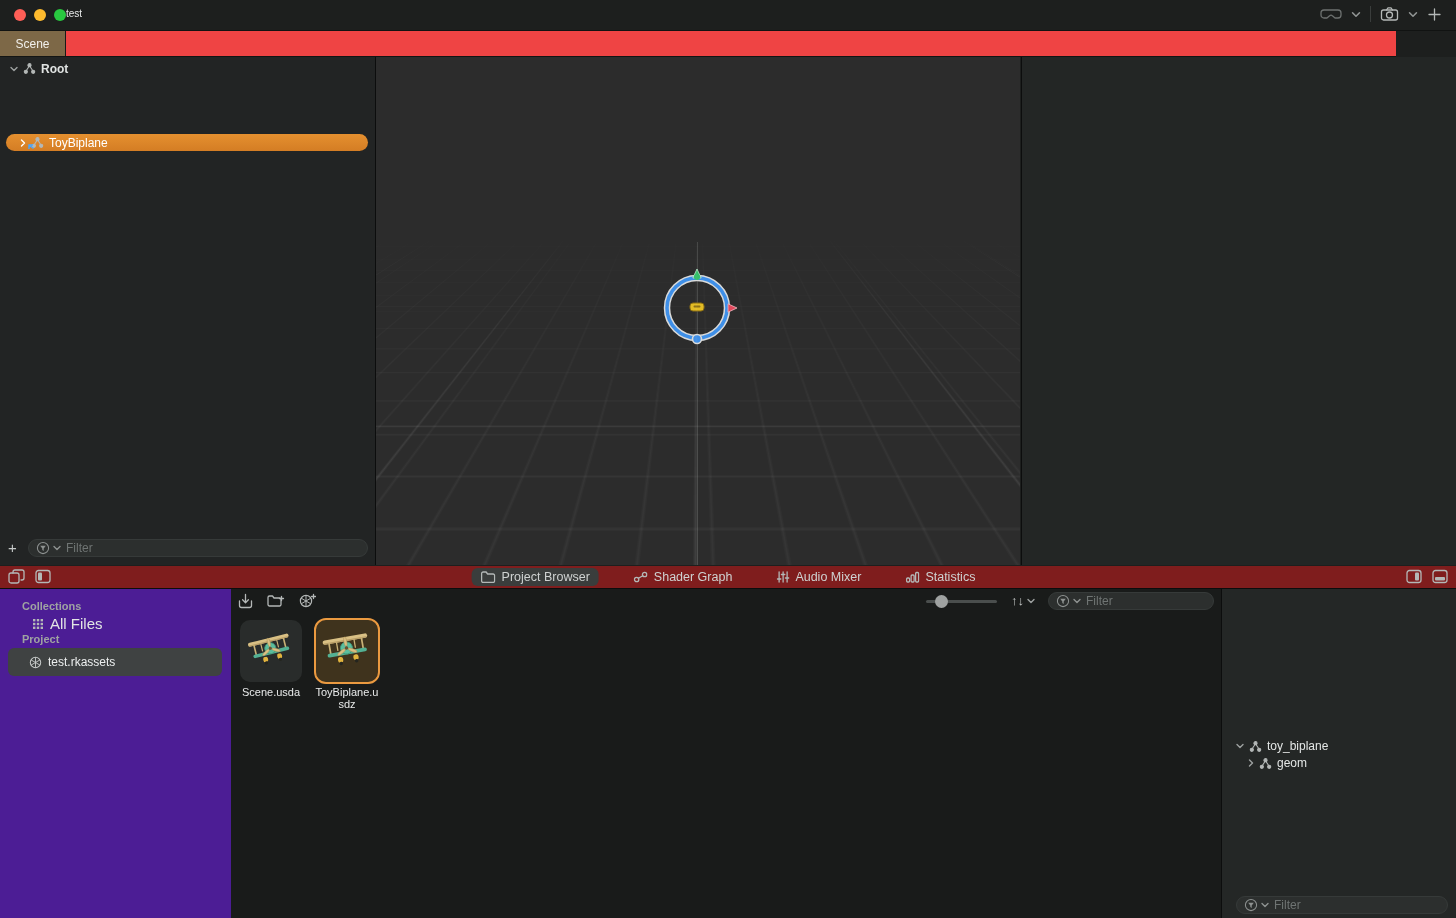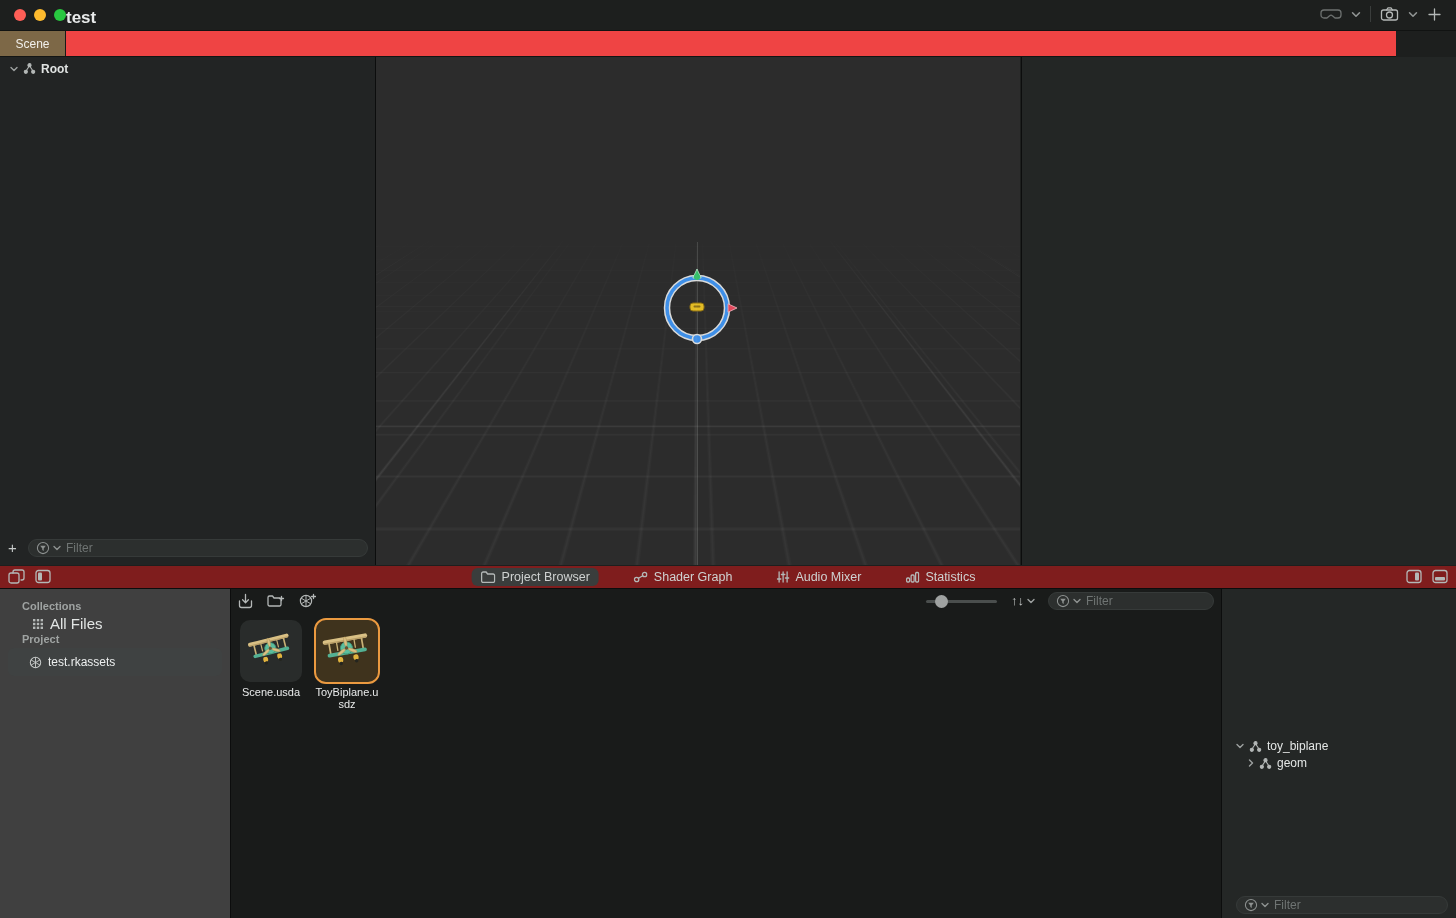--- a/index.html
+++ b/index.html
@@ -7,21 +7,21 @@
   .app{position:relative;width:1456px;height:918px;background:#1d1f1e;overflow:hidden;color:#d6d9d8;font-size:12px;}
   .abs{position:absolute;}
   svg{display:block;}
   .ico{stroke:#b4b8b7;fill:none;stroke-width:1.3;stroke-linecap:round;stroke-linejoin:round;}
   .dim{stroke:#6d7170;}
   input{font-family:"Liberation Sans",sans-serif;}
 
   
   .titlebar{position:absolute;left:0;top:0;width:1456px;height:30px;background:#1d1f1e;border-bottom:1px solid #111312;}
   .tl{display:inline-block;width:12px;height:12px;border-radius:50%;}
-  .win-title{position:absolute;left:66px;top:8px;font-size:17px;font-weight:700;color:#e8eaea;}
+  .win-title{position:absolute;left:66px;top:8px;font-size:10px;font-weight:400;color:#e8eaea;}
 
   
   .doc-tabs{position:absolute;left:0;top:31px;width:1396px;height:25px;background:#ef4444;border-bottom:1px solid #131514;}
   .scene-tab{position:absolute;left:0;top:0;width:65px;height:25px;background:#7d6847;color:#f2f0ec;font-size:12px;display:flex;align-items:center;justify-content:center;border-right:1px solid #171818;}
 
   
   .panel-left{position:absolute;left:0;top:57px;width:375px;height:508px;background:#222424;border-right:1px solid #0c0d0d;}
   .viewport{position:absolute;left:376px;top:57px;width:644px;height:508px;background:#2c2c2c;overflow:hidden;}
   .inspector{position:absolute;left:1021px;top:57px;width:435px;height:508px;background:#232625;border-left:1px solid #0c0d0d;}
 
@@ -44,21 +44,21 @@
     mask-image:linear-gradient(to bottom,transparent 0,#000 14%);}
   .axis-line{position:absolute;left:321px;top:185px;width:1px;height:323px;background:rgba(225,228,227,.16);}
 
   
   .bottom-bar{position:absolute;left:0;top:566px;width:1456px;height:22px;background:#7f1d1d;border-bottom:1px solid #0c0d0d;}
   .bb-tabs{position:absolute;left:50%;top:1px;transform:translateX(-50%);display:flex;align-items:center;gap:26px;height:20px;}
   .bb-tab{display:flex;align-items:center;gap:6px;color:#cfd2d1;font-size:12.5px;padding:2px 9px;border-radius:6px;white-space:nowrap;}
   .bb-tab.sel{background:#3a3d3c;}
 
   
-  .pb-sidebar{position:absolute;left:0;top:589px;width:230px;height:329px;background:#404040;border-right:1px solid #0c0d0d;}
+  .pb-sidebar{position:absolute;left:0;top:589px;width:230px;height:329px;background:#4c1d95;border-right:1px solid #0c0d0d;padding-left:20px;}
   .pb-main{position:absolute;left:231px;top:589px;width:990px;height:329px;background:#191b1a;border-right:1px solid #0c0d0d;}
   .pb-right{position:absolute;left:1222px;top:589px;width:234px;height:329px;background:#242726;}
   .side-head{position:absolute;left:22px;font-size:11px;font-weight:700;color:#9fa3a2;}
   .side-row{position:absolute;display:flex;align-items:center;gap:6px;color:#e2e5e4;font-size:15px;}
   .side-pill{position:absolute;left:8px;top:59px;width:214px;height:28px;background:#3f4242;border-radius:6px;display:flex;align-items:center;gap:6px;padding-left:21px;box-sizing:border-box;color:#eceeee;}
   .tile{position:absolute;width:62px;height:62px;border-radius:10px;background:#292c2b;display:flex;align-items:center;justify-content:center;}
   .tile.sel{outline:2px solid #eb9a40;background:#3f331d;}
   .tile-label{position:absolute;width:70px;text-align:center;font-size:11px;color:#e8eaea;line-height:12px;word-break:break-all;}
   .slider-track{position:absolute;left:926px;top:600px;width:71px;height:3px;border-radius:2px;background:#4a4e4d;}
   .slider-knob{position:absolute;left:935px;top:595px;width:13px;height:13px;border-radius:50%;background:#9fa2a1;}
@@ -152,20 +152,34 @@
   <div class="panel-left">
     <div class="tree-row" style="left:10px;top:3px;">
       <svg width="8" height="6" viewBox="0 0 8 6" style="color:#9da1a0">
           <use href="#sym-chevdown"></use>
         </svg>
       <svg width="13" height="11" viewBox="0 0 14 12">
           <use href="#sym-node"></use>
         </svg>
       <span style="font-weight:600;">Root</span>
     </div>
+    <div class="sel-pill">
+      <svg width="6" height="8" viewBox="0 0 6 8" style="color:#fff">
+          <use href="#sym-chevright"></use>
+        </svg>
+      <span style="position:relative;display:inline-block;width:13px;height:11px;">
+        <svg width="13" height="11" viewBox="0 0 14 12">
+            <use href="#sym-node"></use>
+          </svg>
+        <svg width="7" height="7" viewBox="0 0 7 7" style="position:absolute;left:-3px;bottom:-2px;">
+          <path d="M1 6 L1 2 L5 2 M1 2 L5.5 5.5" stroke="#4aa7ff" stroke-width="1.4" fill="none"></path>
+        </svg>
+      </span>
+      <span>ToyBiplane</span>
+    </div>
 
     <div class="abs" style="left:8px;top:483px;width:14px;height:16px;color:#c6c9c8;font-size:15px;line-height:15px;">+</div>
     <div class="filter-field" style="left:28px;top:482px;width:340px;">
       <svg width="14" height="14" viewBox="0 0 16 16">
           <use href="#sym-funnel"></use>
         </svg>
       <svg width="8" height="6" viewBox="0 0 8 6" style="color:#8e9291">
           <use href="#sym-chevdown"></use>
         </svg>
       <input placeholder="Filter" style="">

